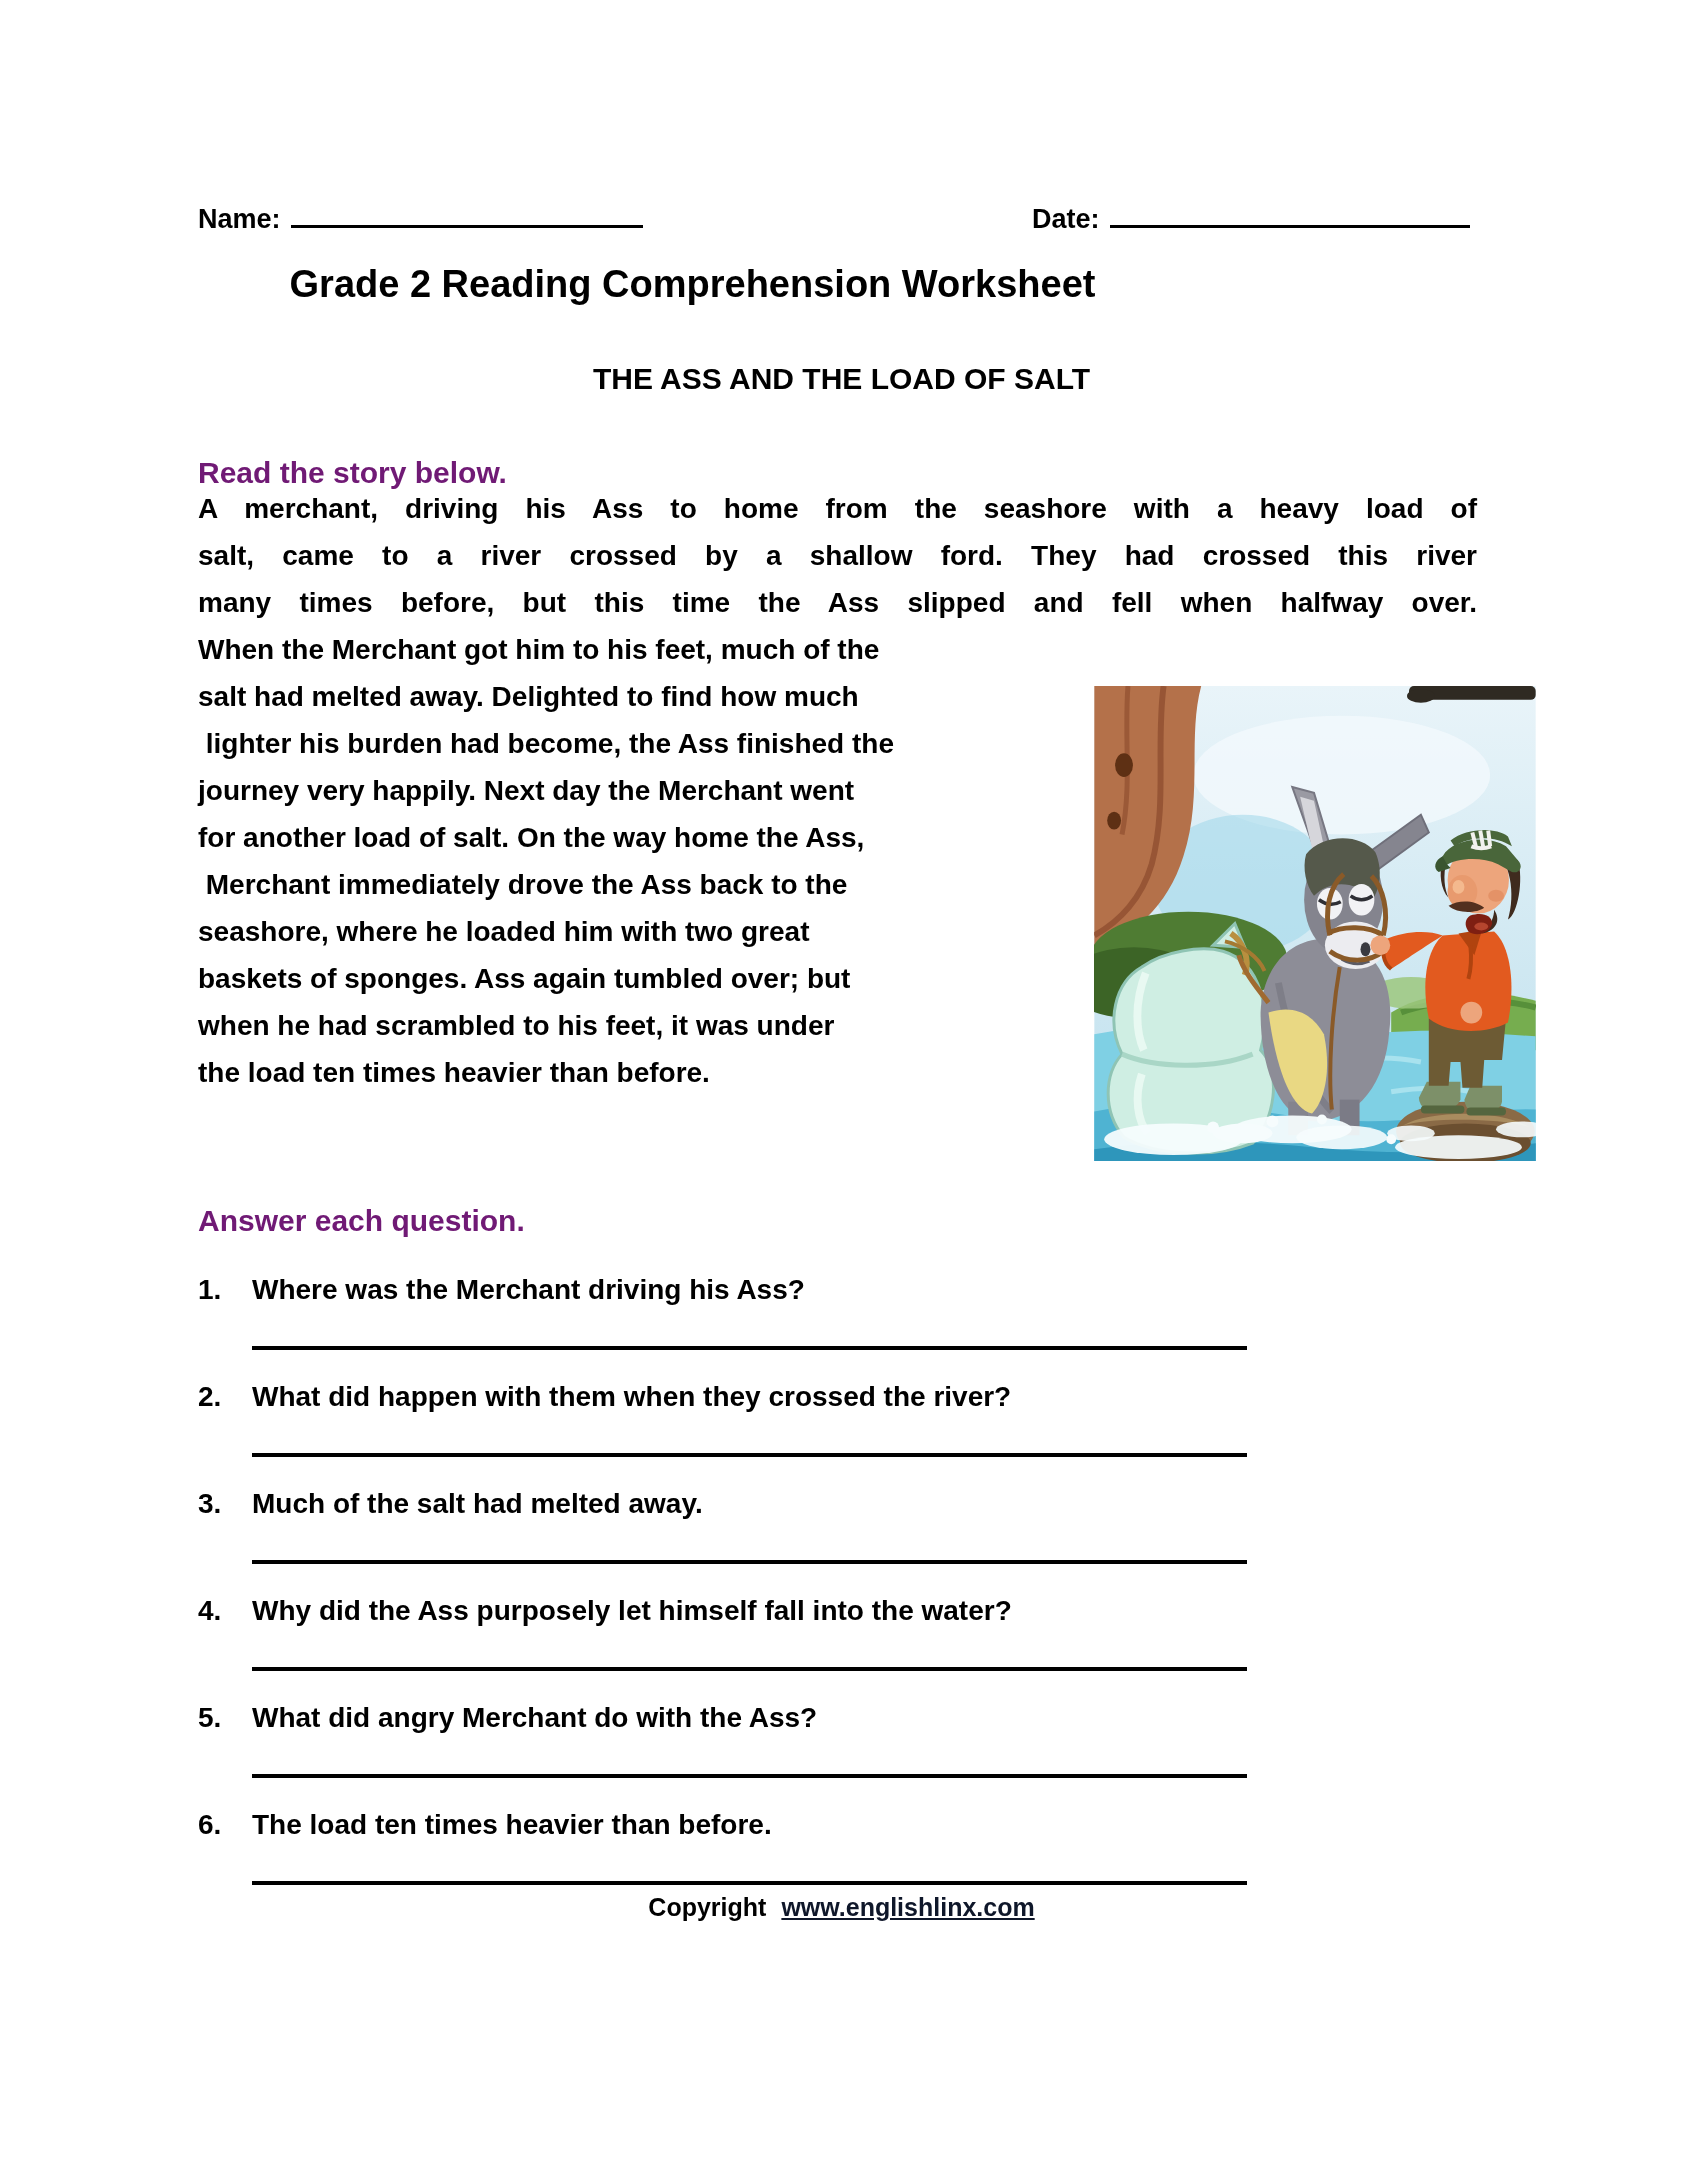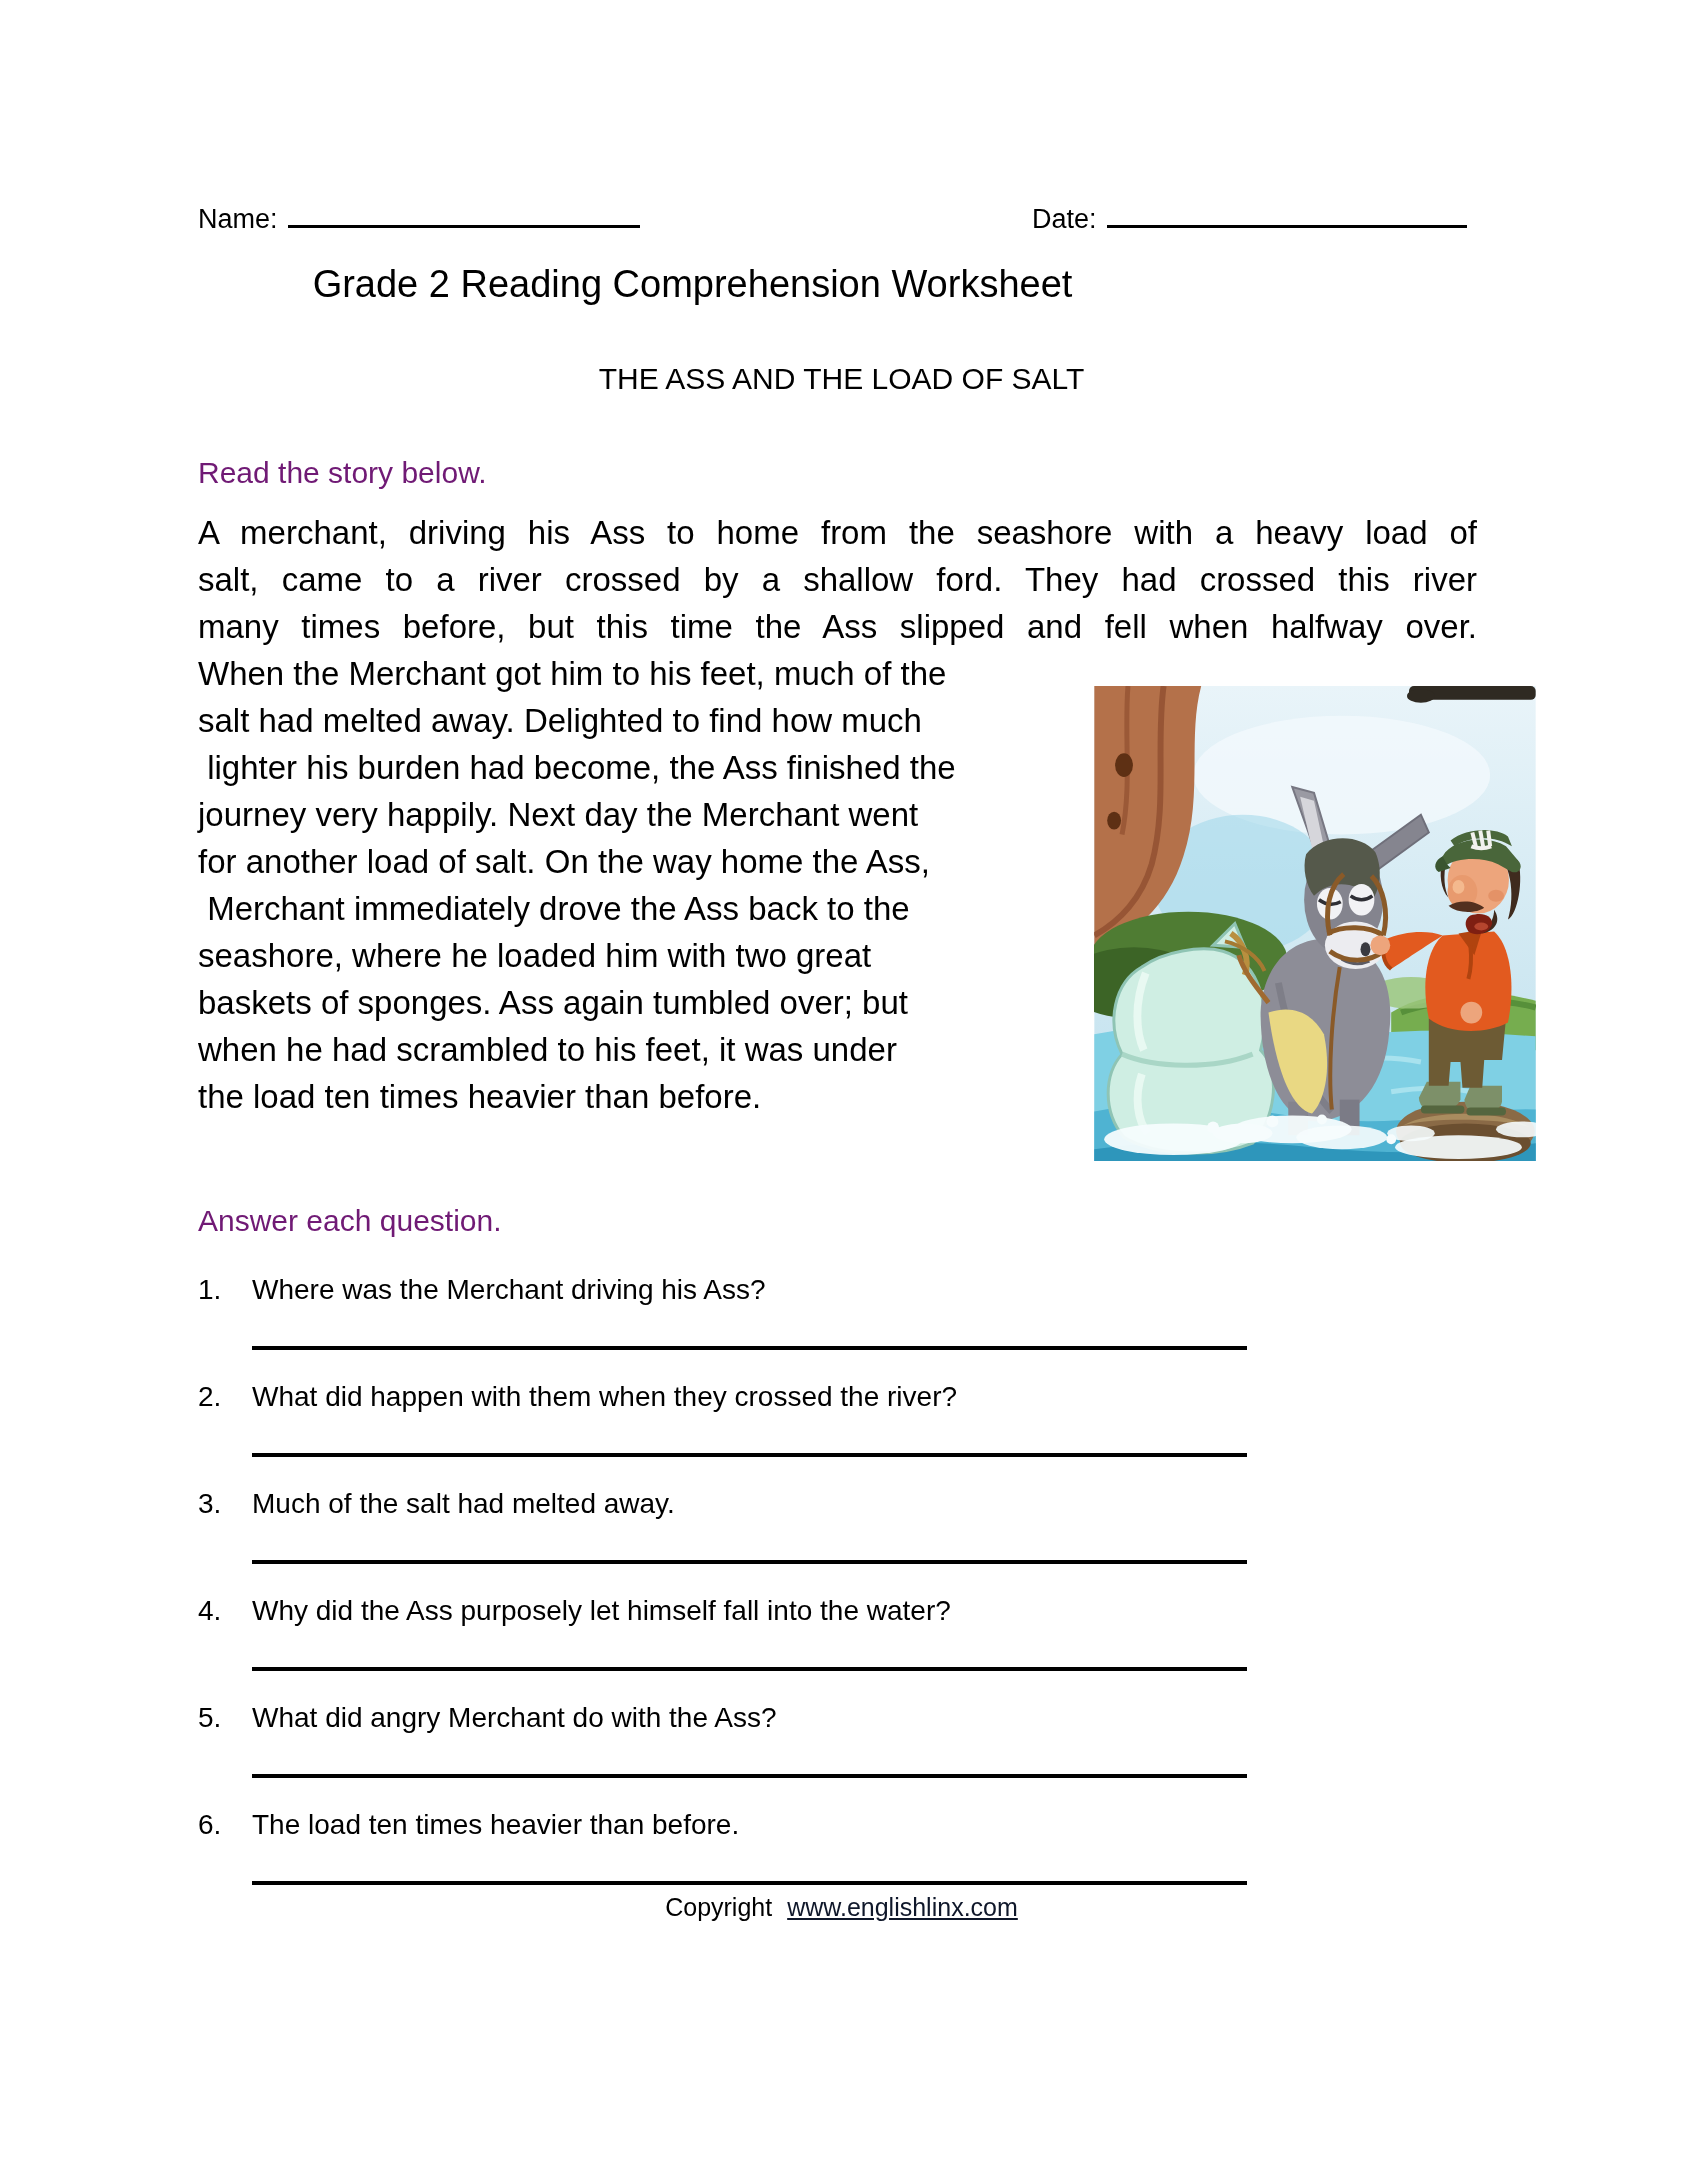--- a/index.html
+++ b/index.html
@@ -1,35 +1,35 @@
 <!DOCTYPE html>
 <html><head>
 <meta charset="utf-8">
 <style>
   html,body{margin:0;padding:0;background:#ffffff;}
   .page{position:relative;width:1683px;height:2178px;background:#ffffff;overflow:hidden;
-        font-family:"Liberation Sans",sans-serif;font-weight:400;color:#000;}
+        font-family:"Liberation Sans",sans-serif;font-weight:700;color:#000;}
 
   
   .header-row{position:absolute;left:198px;top:201px;width:1279px;height:44px;font-size:27px;}
   .name-group{position:absolute;left:0;top:0;white-space:nowrap;}
   .date-group{position:absolute;left:834px;top:0;white-space:nowrap;}
   .blank{display:inline-block;border-bottom:3px solid #000;height:24px;margin-left:10px;}
   .name-blank{width:352px;}
   .date-blank{width:360px;}
 
   .title{position:absolute;left:0;top:263px;width:1385px;text-align:center;font-size:38px;}
   .subtitle{position:absolute;left:0;top:362px;width:1683px;text-align:center;font-size:30px;}
 
   .teal-heading{position:absolute;left:198px;font-size:30px;color:#701a75;}
   .read-heading{top:456px;}
   .answer-heading{top:1204px;}
 
   
-  .story{position:absolute;left:198px;top:509px;width:1279px;font-size:33px;}
+  .story{position:absolute;left:198px;top:485px;width:1279px;font-size:28px;}
   .line-full{height:47px;line-height:47px;text-align:justify;text-align-last:justify;-moz-text-align-last:justify;}
   .line-wrap{height:47px;line-height:47px;white-space:pre;width:871px;overflow:visible;}
 
   .illustration{position:absolute;left:1094px;top:686px;width:442px;height:475px;}
 
   
   .questions{position:absolute;left:198px;top:1270px;width:1279px;font-size:28px;}
   .q-item{position:relative;height:107px;}
   .q-num{position:absolute;left:0;top:0;line-height:40px;}
   .q-text{position:absolute;left:54px;top:0;line-height:40px;white-space:pre;}

